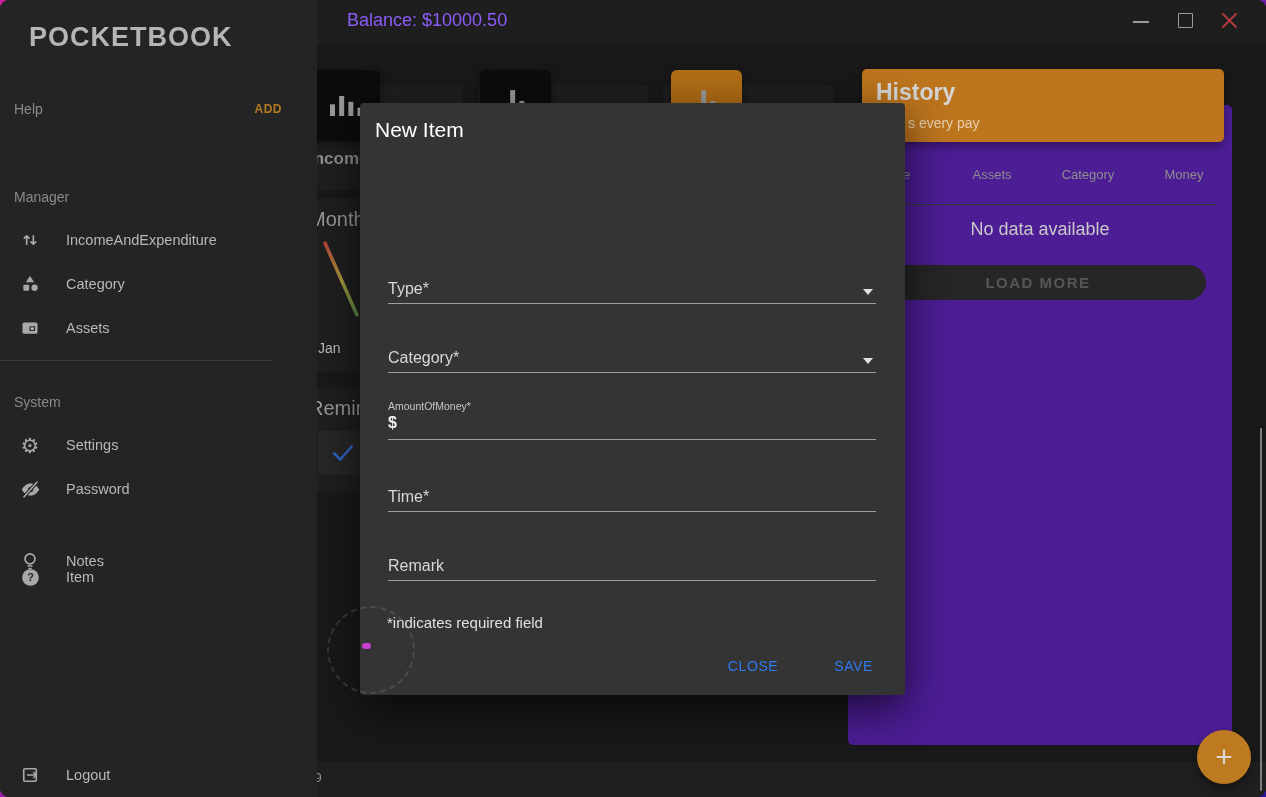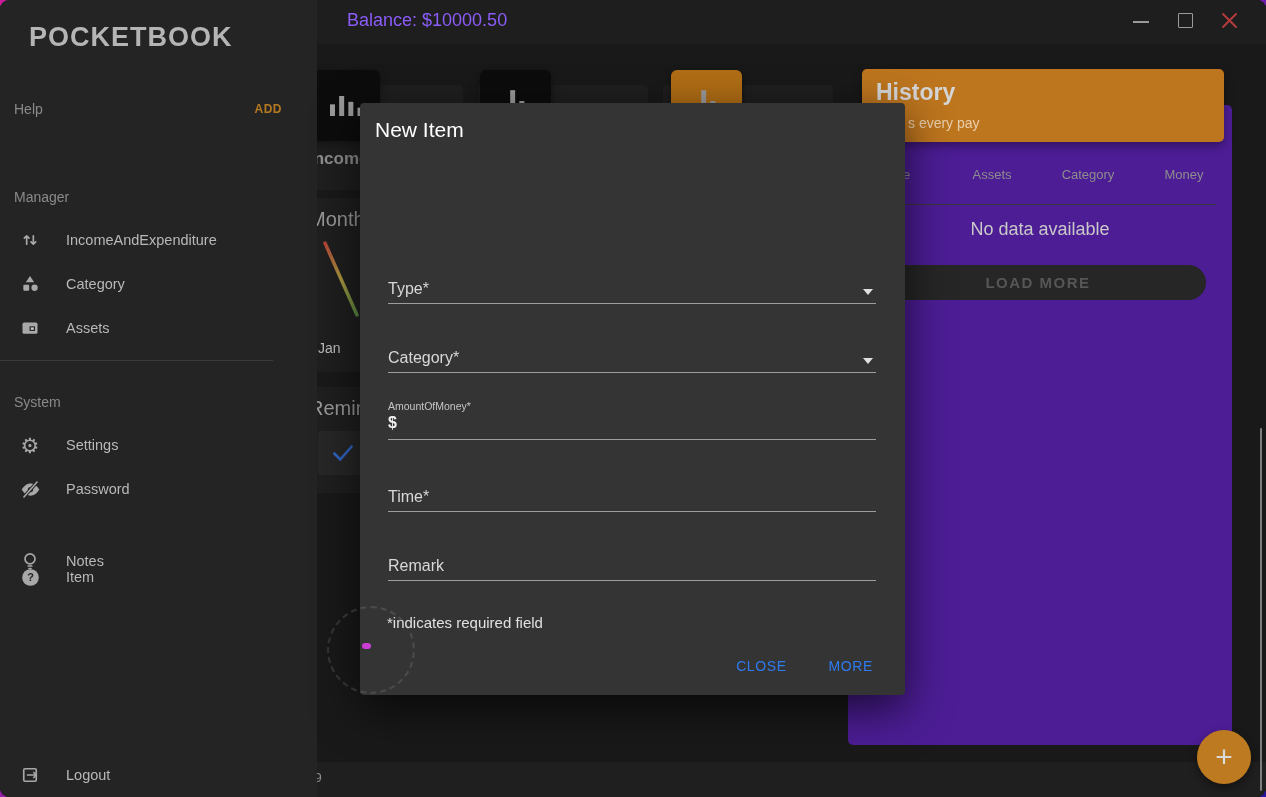--- a/index.html
+++ b/index.html
@@ -65,21 +65,21 @@
   #modal{position:absolute;left:360px;top:103px;width:545px;height:592px;background:#343434;border-radius:4px;z-index:60;
          box-shadow:0 14px 45px rgba(0,0,0,.65);}
   .modal-title{position:absolute;left:15px;top:15px;font-size:21px;font-weight:500;color:#ffffff;}
   .fld{position:absolute;left:28px;width:488px;height:25px;cursor:pointer;}
   .fld-label{position:absolute;left:0;top:0;font-size:16px;color:#d8d8d8;}
   .fld-line{position:absolute;left:0;right:0;top:23px;height:1px;background:#9d9d9d;}
   .caret{position:absolute;right:3px;top:9px;width:0;height:0;border-left:5px solid transparent;border-right:5px solid transparent;border-top:6px solid #e0e0e0;}
   .minilabel{position:absolute;left:0;top:0;font-size:10.5px;color:#c6c6c6;}
   .dollar{position:absolute;left:0;top:14px;font-size:16px;font-weight:bold;color:#f0f0f0;}
   .req-note{position:absolute;left:27px;top:511px;font-size:15px;color:#e0e0e0;}
-  .dlg-buttons{position:absolute;right:18px;top:546px;display:flex;gap:14px;}
+  .dlg-buttons{position:absolute;right:18px;top:546px;display:flex;gap:28px;}
   .dlg-buttons button{background:none;border:none;color:#2e7bf0;font-size:14px;font-weight:500;letter-spacing:.6px;
         padding:9px 14px;font-family:inherit;cursor:pointer;border-radius:3px;}
 
   .dashed-circle{position:absolute;left:327px;top:606px;width:84px;height:84px;border-radius:50%;
         border:2px dashed rgba(215,215,230,.14);z-index:65;pointer-events:none;}
   .magenta-dot{position:absolute;left:362px;top:643px;width:9px;height:6px;border-radius:3px;background:#c93fd4;z-index:66;pointer-events:none;}
 </style>
 </head>
 <body>
 
@@ -294,21 +294,21 @@
     </div>
     <div class="fld" style="top:454px">
       <div class="fld-label">Remark</div>
       <div class="fld-line"></div>
     </div>
 
     <div class="req-note">*indicates required field</div>
 
     <div class="dlg-buttons">
       <button>CLOSE</button>
-      <button>MORE</button>
+      <button>SAVE</button>
     </div>
   </div>
 
   <div class="dashed-circle"></div>
   <div class="magenta-dot"></div>
   <div class="scrollline"></div>
   <button class="fab">+</button>
 
 </div>
 </div>

